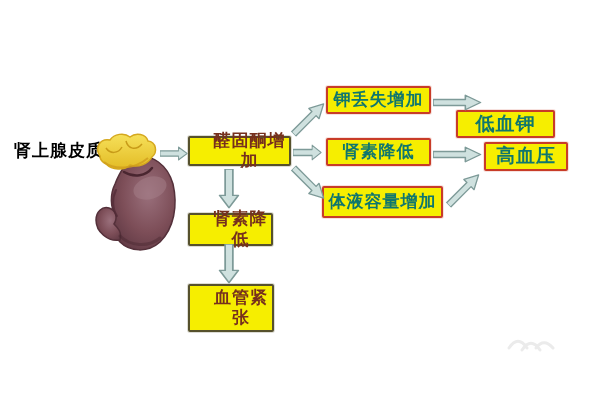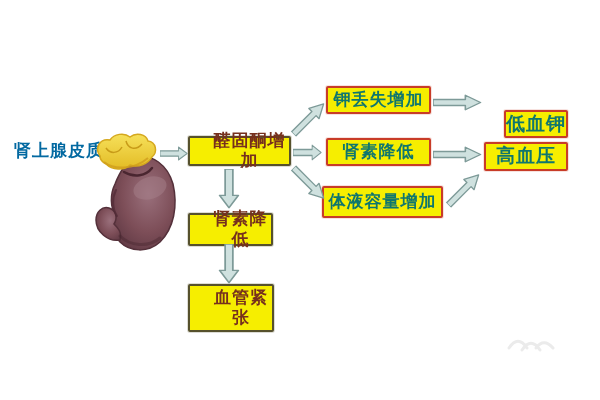--- a/index.html
+++ b/index.html
@@ -12,21 +12,21 @@
     border:2px solid #c83c28;border-radius:2px;
     display:flex;align-items:center;justify-content:center;
     font-weight:bold;font-size:17px;letter-spacing:1px;color:#0f766e;
     text-align:center;line-height:1.2;
     box-shadow:0 0 0 1px rgba(200,60,40,.15);
   }
   .node.dark{border-color:#56512c;color:#76301d;box-shadow:0 0 0 1px rgba(86,81,44,.2);padding-left:20px;}
   .node.big{font-size:19px;}
   .src-label{
     position:absolute;left:14px;top:139px;font-weight:bold;font-size:17px;
-    letter-spacing:1px;color:#0369a1;white-space:nowrap;
+    letter-spacing:1px;color:#000000;white-space:nowrap;
   }
   .arrow{position:absolute;}
   .arrow svg{display:block;width:100%;height:100%;}
   .rot45{transform:rotate(45deg);}
   .rotm45{transform:rotate(-45deg);}
   .rot90{transform:rotate(90deg);}
   .two-line span{display:block;text-align:center;}
 </style>
 </head>
 <body>
@@ -66,21 +66,21 @@
       <path d="M 16,16 C 20,22 28,22 32,15" fill="none" stroke="#c89b18" stroke-width="1.5"></path>
       <path d="M 36,9 C 38,17 46,19 52,12" fill="none" stroke="#c89b18" stroke-width="1.5"></path>
       <path d="M 14,30 C 24,38 44,38 58,26" fill="none" stroke="#cf9d1d" stroke-width="2" opacity="0.8"></path>
     </svg>
   </div>
 
   <div class="node dark" style="left:188px;top:136px;width:103px;height:30px;">醛固酮增加</div>
 
   <div class="node" style="left:326px;top:86px;width:105px;height:28px;">钾丢失增加</div>
 
-  <div class="node big" style="left:504px;top:90px;width:64px;height:28px;margin-top:20px;">低血钾</div>
+  <div class="node big" style="left:456px;top:90px;width:99px;height:28px;margin-top:20px;">低血钾</div>
 
   <div class="node" style="left:326px;top:138px;width:105px;height:28px;">肾素降低</div>
 
   <div class="node big" style="left:484px;top:142px;width:84px;height:29px;">高血压</div>
 
   <div class="node" style="left:322px;top:186px;width:121px;height:32px;">体液容量增加</div>
 
   <div class="node dark" style="left:188px;top:213px;width:85px;height:33px;">肾素降低</div>
 
   <div class="node dark two-line" style="left:188px;top:284px;width:86px;height:48px;flex-direction:column;">

